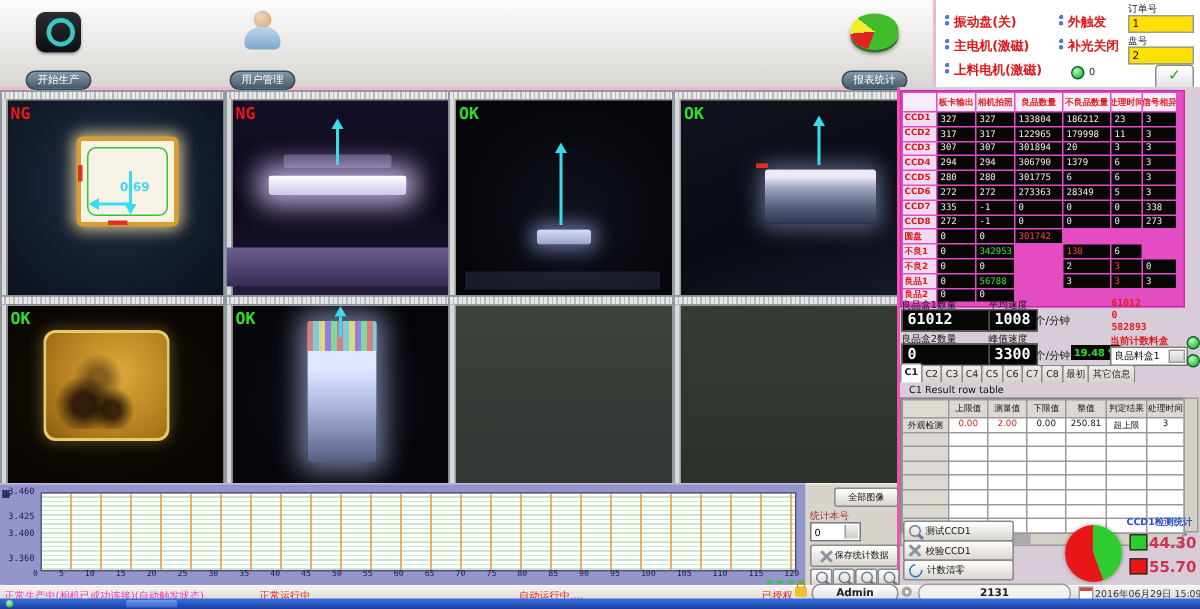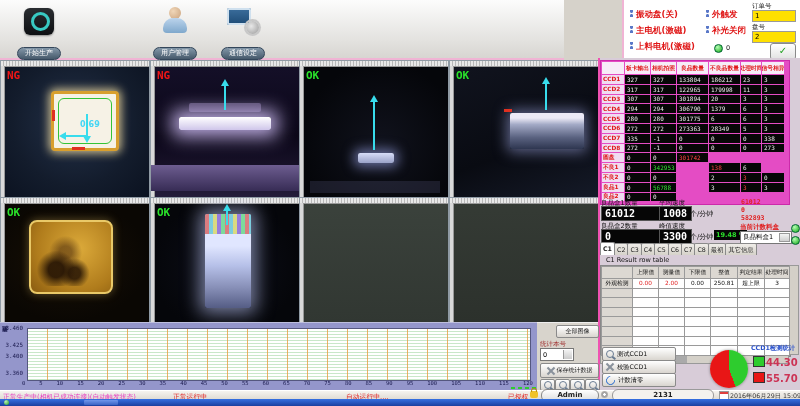--- a/index.html
+++ b/index.html
@@ -2,21 +2,21 @@
 <html><head>
 <meta charset="utf-8">
 <style>
   html,body{margin:0;padding:0}
   body{position:relative;width:800px;height:406px;overflow:hidden;
        background:#d6d2ca;font-family:"DejaVu Sans","Liberation Sans",sans-serif;
        -webkit-font-smoothing:antialiased}
   .abs{position:absolute}
 
   
-  .toolbar{position:absolute;left:0;top:0;width:564px;height:58px;
+  .toolbar{position:absolute;left:0;top:0;width:622px;height:58px;
     background:linear-gradient(#fcfcfc,#e3e2df 70%,#d7d5d1);border-bottom:2px solid #f0b4d4}
   .tbtn{position:absolute;top:2px;width:66px;height:54px;text-align:center;cursor:pointer}
   .ticon{height:38px;display:flex;align-items:center;justify-content:center}
   .tlabel{display:inline-block;background:linear-gradient(#8397a8,#46596b);color:#fff;
     font-size:7px;line-height:9px;padding:1px 7px;border-radius:8px;border:1px solid #33465a;white-space:nowrap}
   .i-start{width:30px;height:27px;background:linear-gradient(#2a2d31,#0d0f12);border-radius:6px;position:relative;box-shadow:0 1px 2px #0006}
   .i-start::after{content:"";position:absolute;left:7px;top:4px;width:13px;height:13px;border:3px solid #38c9c2;border-radius:50%}
   .i-folder{width:33px;height:24px;background:linear-gradient(#c4d6e6,#8fadc6);border-radius:3px 6px 3px 3px;position:relative;box-shadow:0 1px 2px #0005}
   .i-folder::before{content:"";position:absolute;left:0;top:-4px;width:16px;height:6px;background:#a9c2d8;border-radius:3px 3px 0 0}
   .i-user{width:26px;height:28px;position:relative}
@@ -184,23 +184,23 @@
 </head>
 <body>
 
 <div class="toolbar">
   <div class="tbtn" style="left:6px"><div class="ticon">
         <div class="i-start"></div>
       </div><span class="tlabel">开始生产</span></div>
   <div class="tbtn" style="left:142px"><div class="ticon">
         <div class="i-user"></div>
       </div><span class="tlabel">用户管理</span></div>
-  <div class="tbtn" style="left:210px"><div class="ticon">
-        <div class="i-comm"></div>
-      </div><span class="tlabel">通信设定</span></div>
+  <div class="tbtn" style="left:550px"><div class="ticon">
+        <div class="i-report"></div>
+      </div><span class="tlabel">报表统计</span></div>
 </div>
 
 <div class="ctrlpanel">
   <span class="rlabel" style="left:6px;top:9px">振动盘(关)</span>
   <span class="rlabel" style="left:6px;top:25px">主电机(激磁)</span>
   <span class="rlabel" style="left:6px;top:41px">上料电机(激磁)</span>
   <span class="rlabel" style="left:82px;top:9px">外触发</span>
   <span class="rlabel" style="left:82px;top:25px">补光关闭</span>
   <span class="led" style="left:90px;top:44px"></span>
   <span class="minilabel" style="left:102px;top:44px">0</span>

